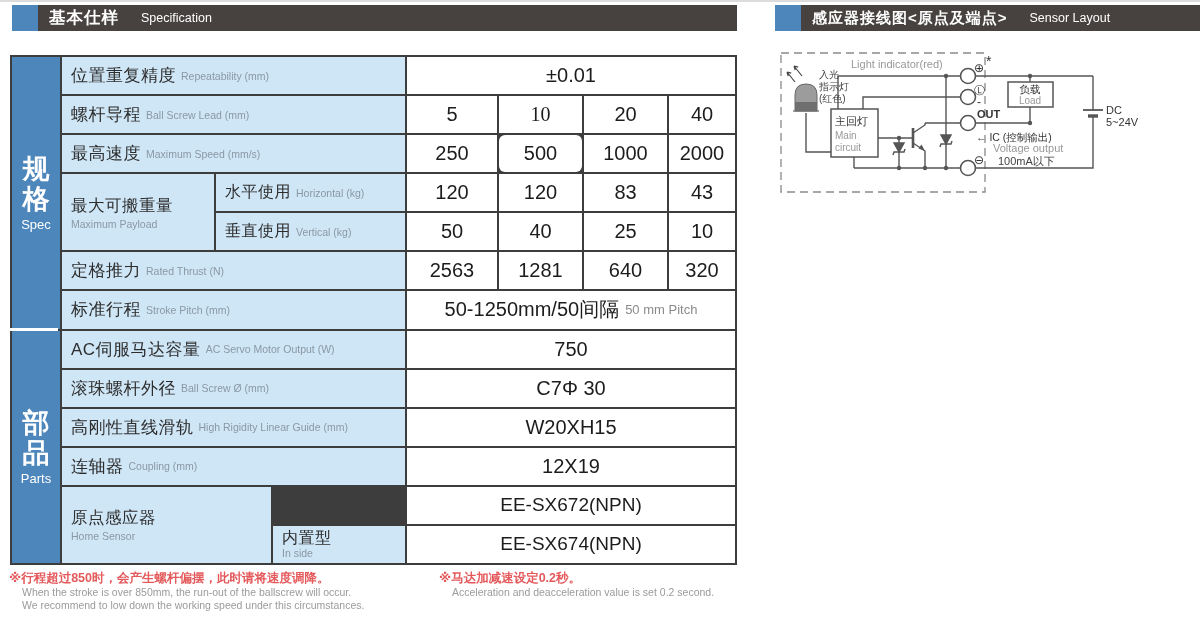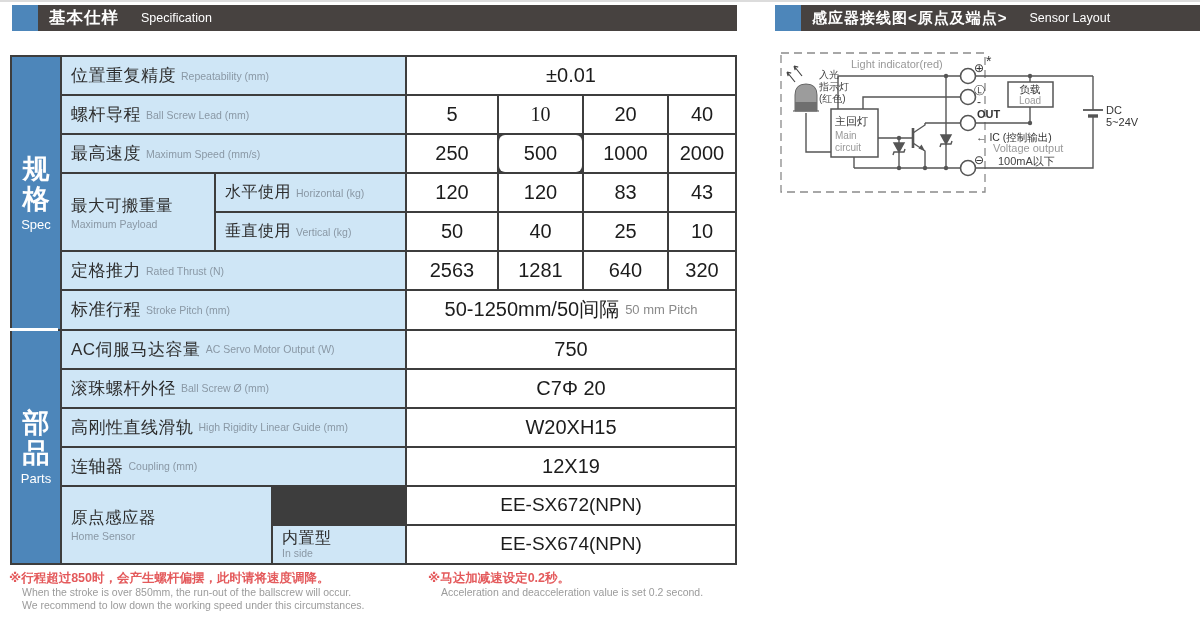--- a/index.html
+++ b/index.html
@@ -38,21 +38,21 @@
   .lbl.stack .zh { font-size:16.5px; }
   .lbl.sub .zh { font-size:16px; }
   .lbl.sub.stack .zh { font-size:16px; line-height:1.05; }
   .val { background:#fff; display:flex; align-items:center; justify-content:center; font-size:20px; color:#1c1c1c; }
   .val .vsub { font-size:13px; color:#8a8a8a; margin-left:6px; }
   .side-split { position:absolute; left:10px; top:328px; width:48px; height:3px; background:#fff; }
 
   
   .notes { position:absolute; top:570px; line-height:1.28; }
   .notes-left { left:9px; }
-  .notes-right { left:428px; }
+  .notes-right { left:439px; }
   .note-red { color:#e45a5c; font-size:12.5px; font-weight:bold; }
   .note-gray { color:#9b9b9b; font-size:10.5px; padding-left:13px; }
 
   
   .diagram { position:absolute; left:775px; top:45px; width:425px; height:160px; }
   .diagram text { font-family:"Liberation Sans","DejaVu Sans",sans-serif; }
 </style>
 </head>
 <body>
 
@@ -152,21 +152,21 @@
     <div class="cell lbl" style="grid-area:8/2/9/5;">
       <span class="zh">AC伺服马达容量</span>
       <span class="en">AC Servo Motor Output (W)</span>
     </div>
     <div class="cell val" style="grid-area:8/5/9/9;">750</div>
 
     <div class="cell lbl" style="grid-area:9/2/10/5;">
       <span class="zh">滚珠螺杆外径</span>
       <span class="en">Ball Screw Ø (mm)</span>
     </div>
-    <div class="cell val" style="grid-area:9/5/10/9;">C7Φ 20</div>
+    <div class="cell val" style="grid-area:9/5/10/9;">C7Φ 30</div>
 
     <div class="cell lbl" style="grid-area:10/2/11/5;">
       <span class="zh">高刚性直线滑轨</span>
       <span class="en">High Rigidity Linear Guide (mm)</span>
     </div>
     <div class="cell val" style="grid-area:10/5/11/9;">W20XH15</div>
 
     <div class="cell lbl" style="grid-area:11/2/12/5;">
       <span class="zh">连轴器</span>
       <span class="en">Coupling (mm)</span>

